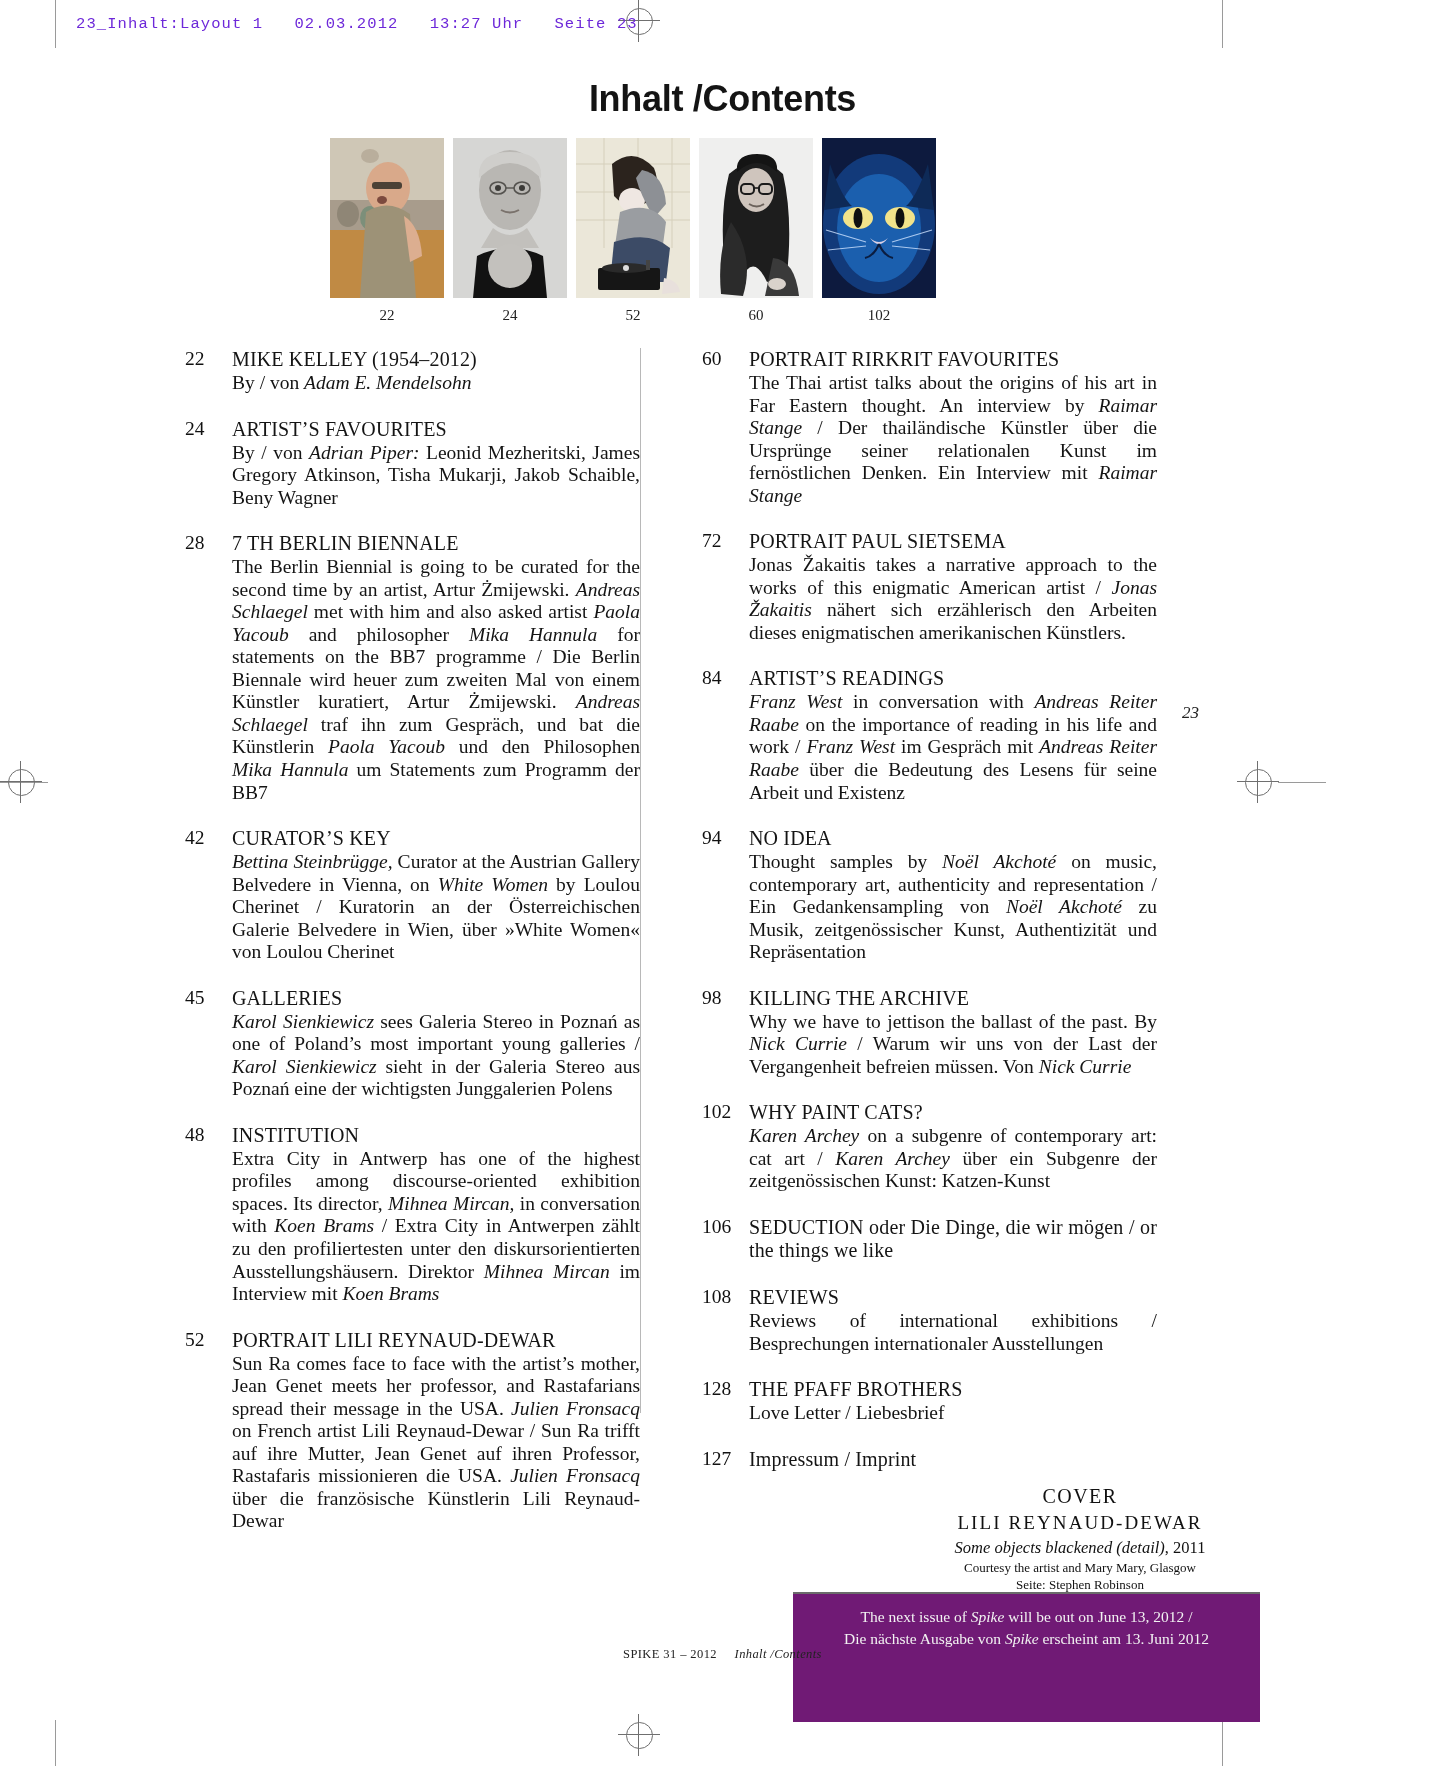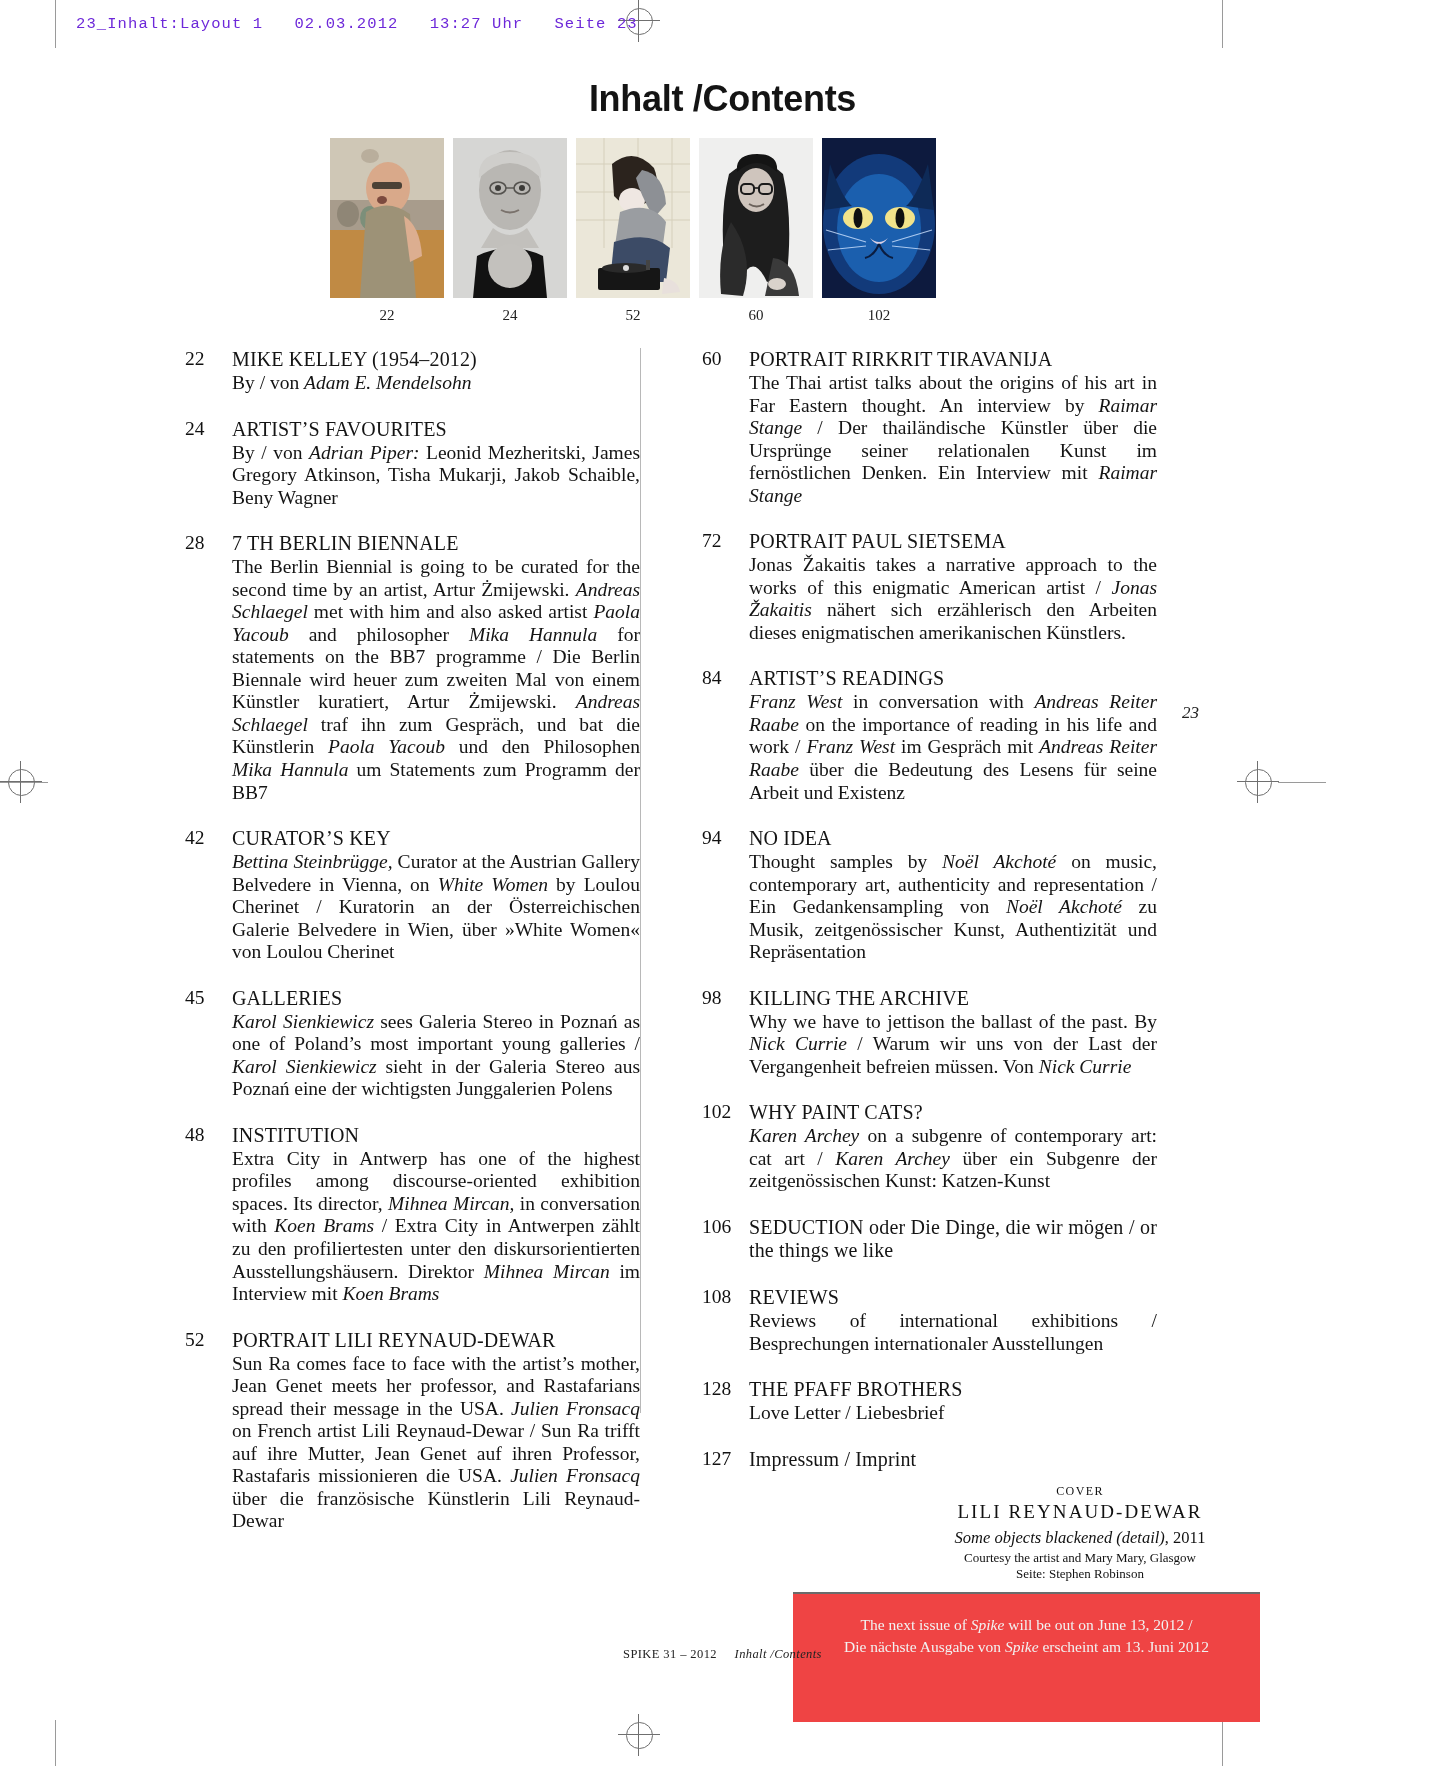--- a/index.html
+++ b/index.html
@@ -48,32 +48,32 @@
   .entry .desc{display:block;}
   i{}
 
   
   .folio{position:absolute;left:1182px;top:703px;font-style:italic;font-size:17px;color:#222;}
 
   
   .cover-credit{
     position:absolute;left:900px;top:1484px;width:360px;text-align:center;line-height:1.28;
   }
-  .cc-1{font-size:12px;letter-spacing:1.4px;}
+  .cc-1{font-size:20px;letter-spacing:1.4px;}
   .cc-2{font-size:19px;letter-spacing:2.1px;margin-top:1px;}
   .cc-3{font-size:16.5px;margin-top:2px;}
   .cc-4{font-size:13px;margin-top:2px;}
   .cc-5{font-size:13px;}
 
   
   .promo{
     position:absolute;left:793px;top:1592px;width:467px;height:130px;
-    background:#ef4444;color:#f2f2f2;border-top:2px solid #6b6b6b;
+    background:#701a75;color:#f2f2f2;border-top:2px solid #6b6b6b;
     display:flex;flex-direction:column;justify-content:flex-start;align-items:center;
-    padding-top:20px;box-sizing:border-box;
+    padding-top:12px;box-sizing:border-box;
   }
   .promo div{font-size:15.5px;line-height:1.42;}
 
   
   .footer{
     position:absolute;left:0;right:0;top:1647px;text-align:center;
     font-size:12.5px;letter-spacing:0.4px;color:#222;
   }
   .footer .ital{font-style:italic;}
 </style>
@@ -279,21 +279,21 @@
         <div class="body">
           <span class="head">PORTRAIT LILI REYNAUD-DEWAR</span>
           <span class="desc">Sun Ra comes face to face with the artist’s mother, Jean Genet meets her professor, and Rastafarians spread their message in the USA. <i>Julien Fronsacq</i> on French artist Lili Reynaud-Dewar / Sun Ra trifft auf ihre Mutter, Jean Genet auf ihren Professor, Rastafaris missionieren die USA. <i>Julien Fronsacq</i> über die französische Künstlerin Lili Reynaud-Dewar</span>
         </div>
       </div>
     </div>
   <div class="col right" id="col-right">
       <div class="entry">
         <div class="pg">60</div>
         <div class="body">
-          <span class="head">PORTRAIT RIRKRIT TIRAVANIJA</span>
+          <span class="head">PORTRAIT RIRKRIT FAVOURITES</span>
           <span class="desc">The Thai artist talks about the origins of his art in Far Eastern thought. An interview by <i>Raimar Stange</i> / Der thailändische Künstler über die Ursprünge seiner relationalen Kunst im fernöstlichen Denken. Ein Interview mit <i>Raimar Stange</i></span>
         </div>
       </div>
       <div class="entry">
         <div class="pg">72</div>
         <div class="body">
           <span class="head">PORTRAIT PAUL SIETSEMA</span>
           <span class="desc">Jonas Žakaitis takes a narrative approach to the works of this enigmatic American artist / <i>Jonas Žakaitis</i> nähert sich erzählerisch den Arbeiten dieses enigmatischen amerikanischen Künstlers.</span>
         </div>
       </div>

